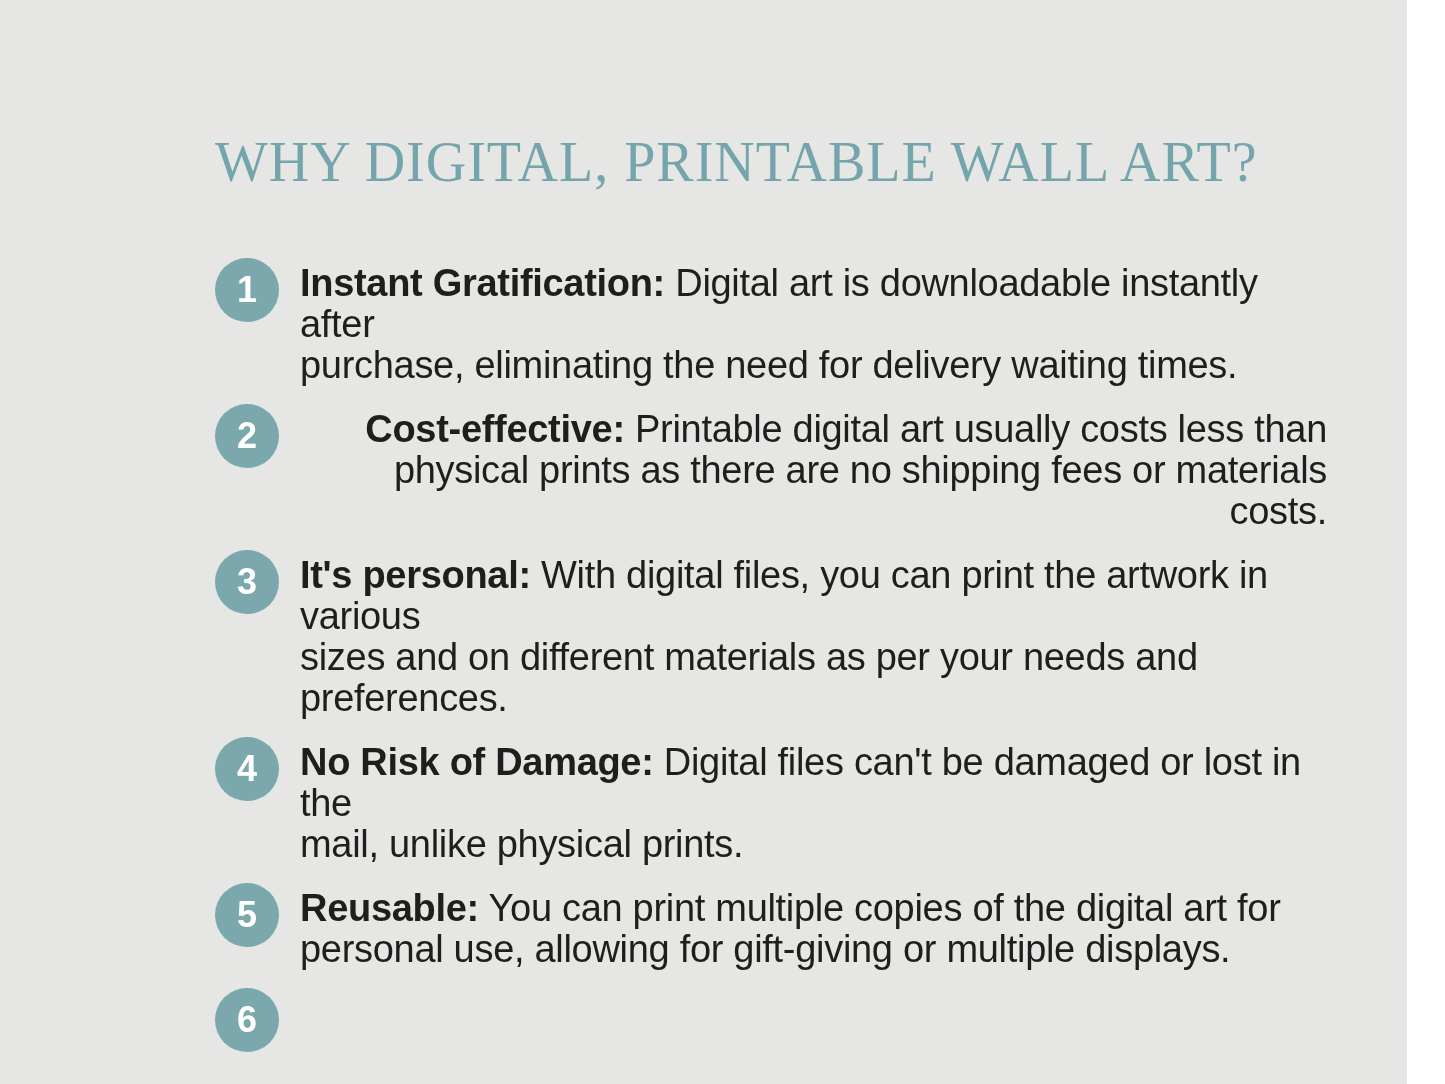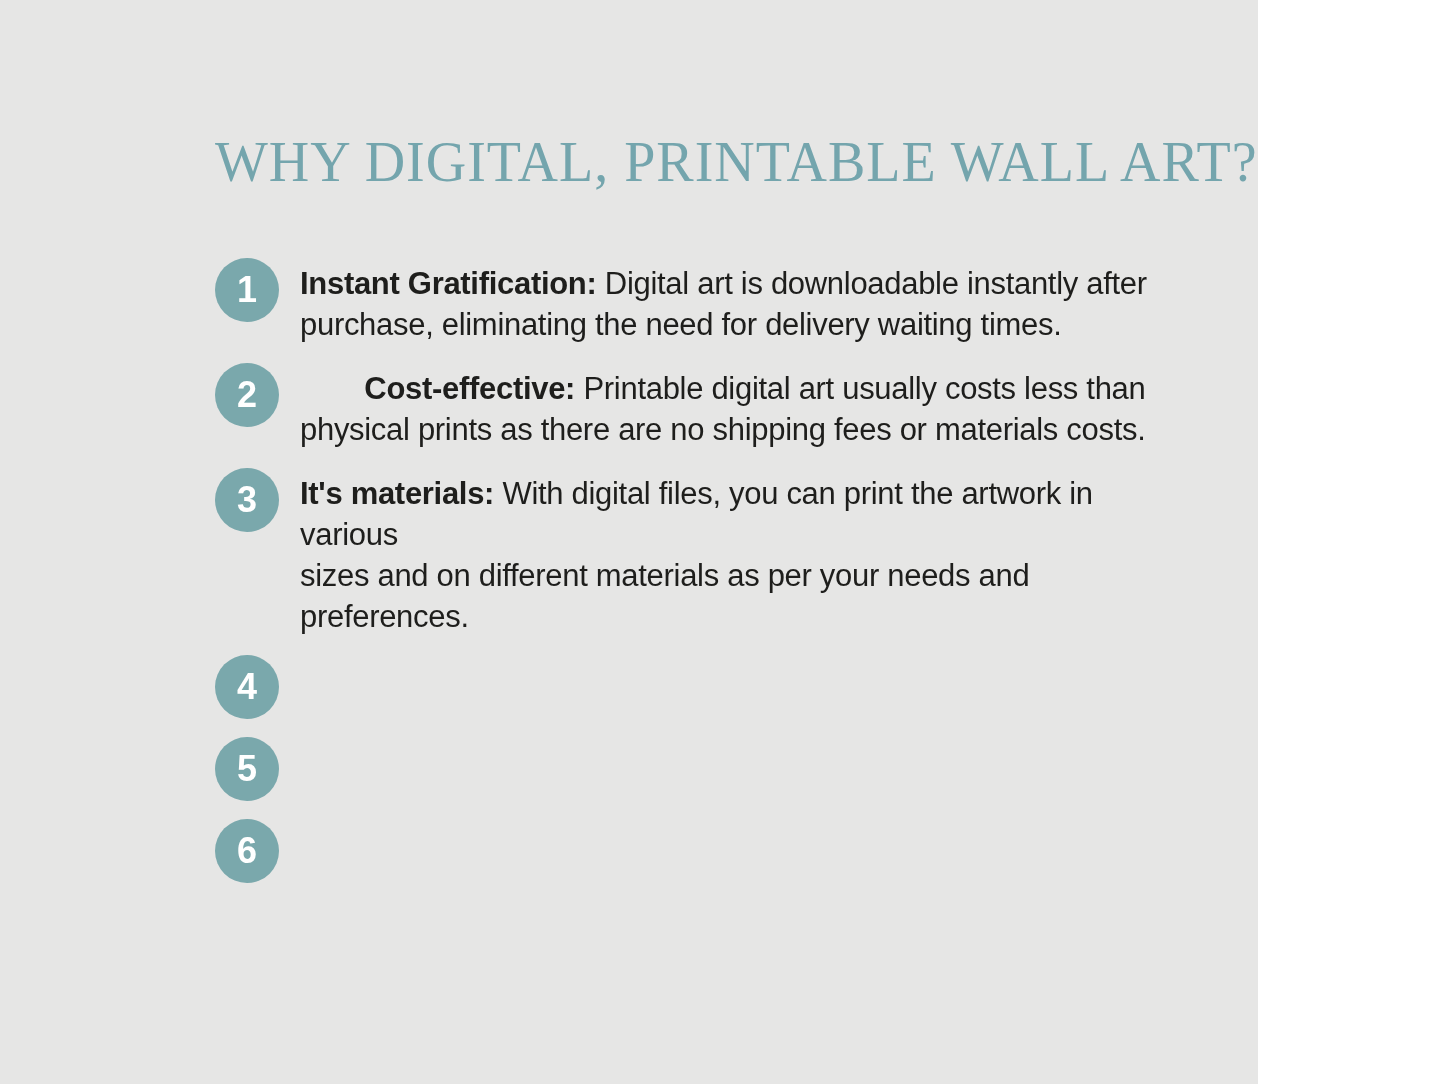--- a/index.html
+++ b/index.html
@@ -1,18 +1,18 @@
 <!DOCTYPE html>
 <html><head>
 <meta charset="utf-8">
 <style>
   html, body { margin: 0; padding: 0; }
   .canvas {
     position: relative;
-    width: 1258px;
+    width: 1407px;
     height: 1084px;
     background: #e6e6e5;
     font-family: "Liberation Sans", sans-serif;
     box-sizing: border-box;
     padding: 130px 80px 0 215px;
     overflow: hidden;
   }
   .title {
     margin: 0;
     font-family: "Liberation Serif", serif;
@@ -42,21 +42,21 @@
     background: #7aa8ac;
     color: #ffffff;
     font-size: 36px;
     font-weight: 700;
     display: flex;
     align-items: center;
     justify-content: center;
   }
   .text {
     margin: 5px 0 0 0;
-    font-size: 31px;
+    font-size: 38px;
     line-height: 41px;
     letter-spacing: -0.3px;
     color: #1e1e1c;
   }
   .text strong { font-weight: 700; }
 </style>
 </head>
 <body>
 
 <div class="canvas" style="background: rgb(230, 230, 229);">
@@ -65,25 +65,27 @@
       <li class="benefit">
         <span class="num" style="background: rgb(122, 168, 172);">1</span>
         <p class="text" style="color: rgb(30, 30, 28);"><strong>Instant Gratification:</strong> Digital art is downloadable instantly after<br>purchase, eliminating the need for delivery waiting times.</p>
       </li>
       <li class="benefit">
         <span class="num" style="background: rgb(122, 168, 172);">2</span>
         <p class="text" style="color: rgb(30, 30, 28); text-align: right;"><strong>Cost-effective:</strong> Printable digital art usually costs less than<br>physical prints as there are no shipping fees or materials costs.</p>
       </li>
       <li class="benefit">
         <span class="num" style="background: rgb(122, 168, 172);">3</span>
-        <p class="text" style="color: rgb(30, 30, 28);"><strong>It's materials:</strong> With digital files, you can print the artwork in various<br>sizes and on different materials as per your needs and<br>preferences.</p>
+        <p class="text" style="color: rgb(30, 30, 28);"><strong>It's personal:</strong> With digital files, you can print the artwork in various<br>sizes and on different materials as per your needs and<br>preferences.</p>
       </li>
       <li class="benefit">
         <span class="num" style="background: rgb(122, 168, 172);">4</span>
+        <p class="text" style="color: rgb(30, 30, 28);"><strong>No Risk of Damage:</strong> Digital files can't be damaged or lost in the<br>mail, unlike physical prints.</p>
       </li>
       <li class="benefit">
         <span class="num" style="background: rgb(122, 168, 172);">5</span>
+        <p class="text" style="color: rgb(30, 30, 28);"><strong>Reusable:</strong> You can print multiple copies of the digital art for<br>personal use, allowing for gift-giving or multiple displays.</p>
       </li>
       <li class="benefit">
         <span class="num" style="background: rgb(122, 168, 172);">6</span>
       </li>
     </ul>
 </div>
 
 </body></html>

